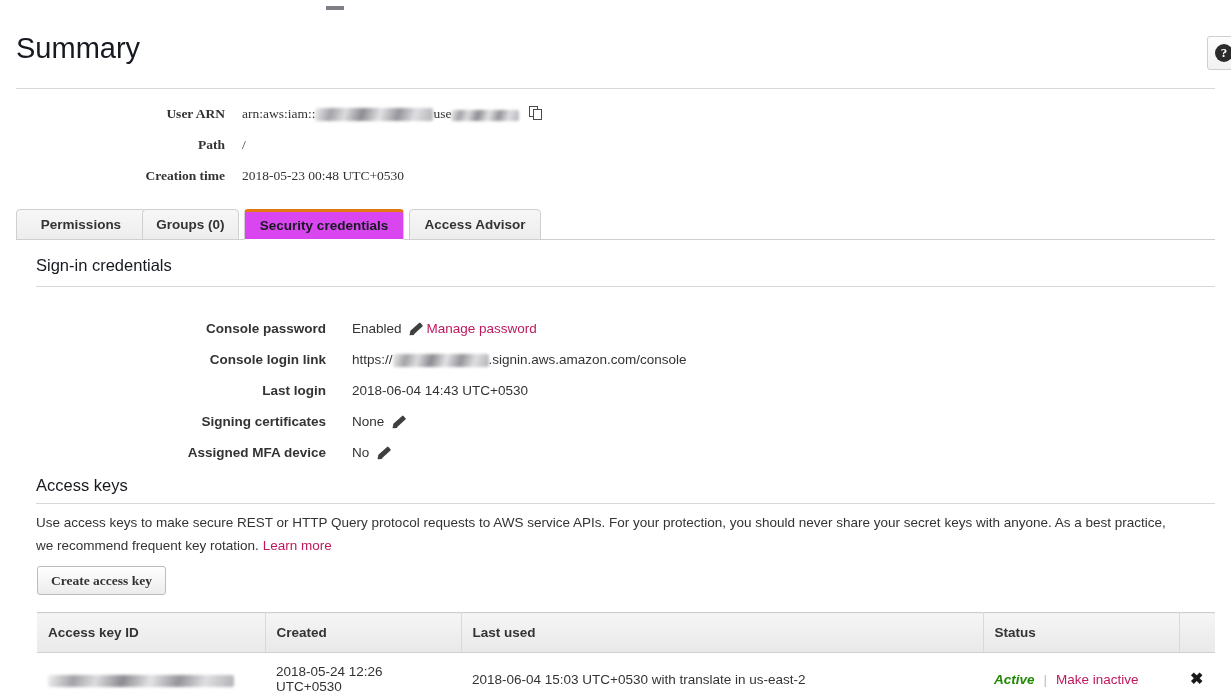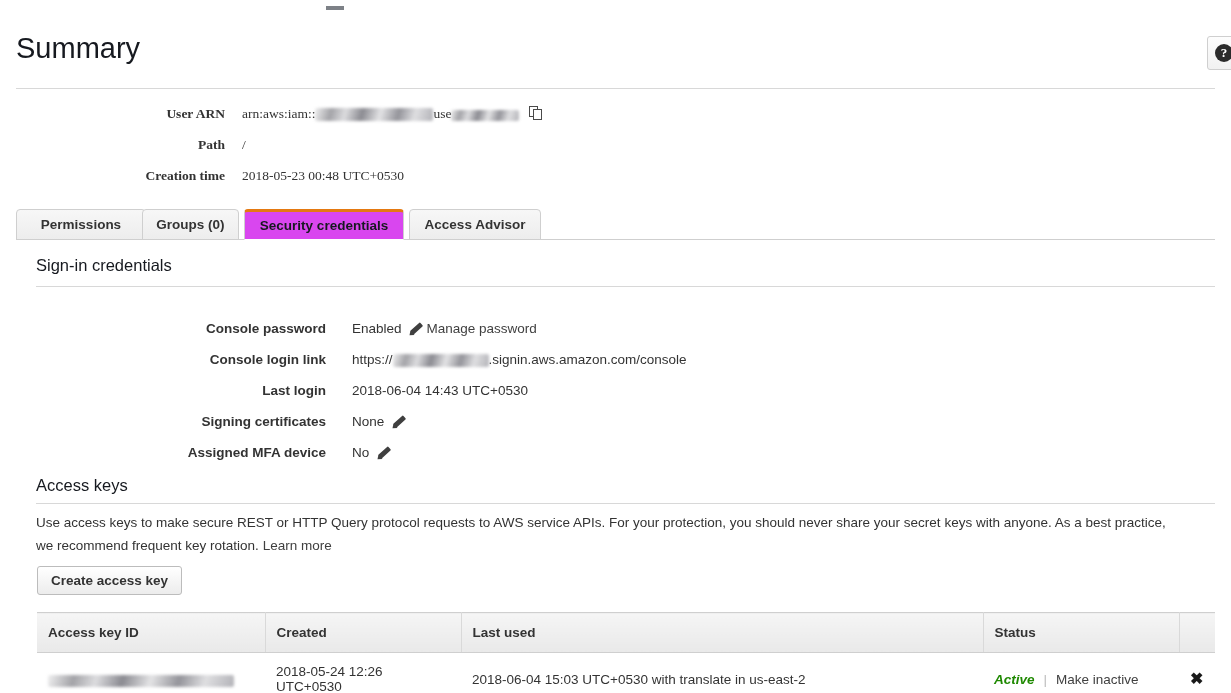--- a/index.html
+++ b/index.html
@@ -231,21 +231,21 @@
     position: absolute;
     left: 0.5px; top: 9.5px;
     width: 0; height: 0;
     border-top: 3px solid transparent;
     border-bottom: 3px solid transparent;
     border-right: 4.5px solid #3f3f3f;
     transform: rotate(-42deg);
   }
 
   a.link, .link {
-    color: #404040;
+    color: #be185d;
     text-decoration: none;
     cursor: pointer;
   }
 
   
   .body-text {
     position: absolute;
     left: 36px; top: 511px;
     width: 1150px;
     font-size: 13.5px;
@@ -256,21 +256,21 @@
   .btn {
     position: absolute;
     left: 37px; top: 566px;
     height: 29px;
     padding: 0 13px;
     background: linear-gradient(to bottom, #ffffff 0%, #ececec 100%);
     border: 1px solid #bcbcbc;
     border-radius: 3px;
     font-size: 13.5px;
     font-weight: bold;
-    font-family: Liberation Sans, sans-serif;
+    font-family: Liberation Serif, serif;
     color: #333333;
     display: flex;
     align-items: center;
     cursor: pointer;
     box-sizing: border-box;
   }
 
   
   .keys-table {
     position: absolute;

